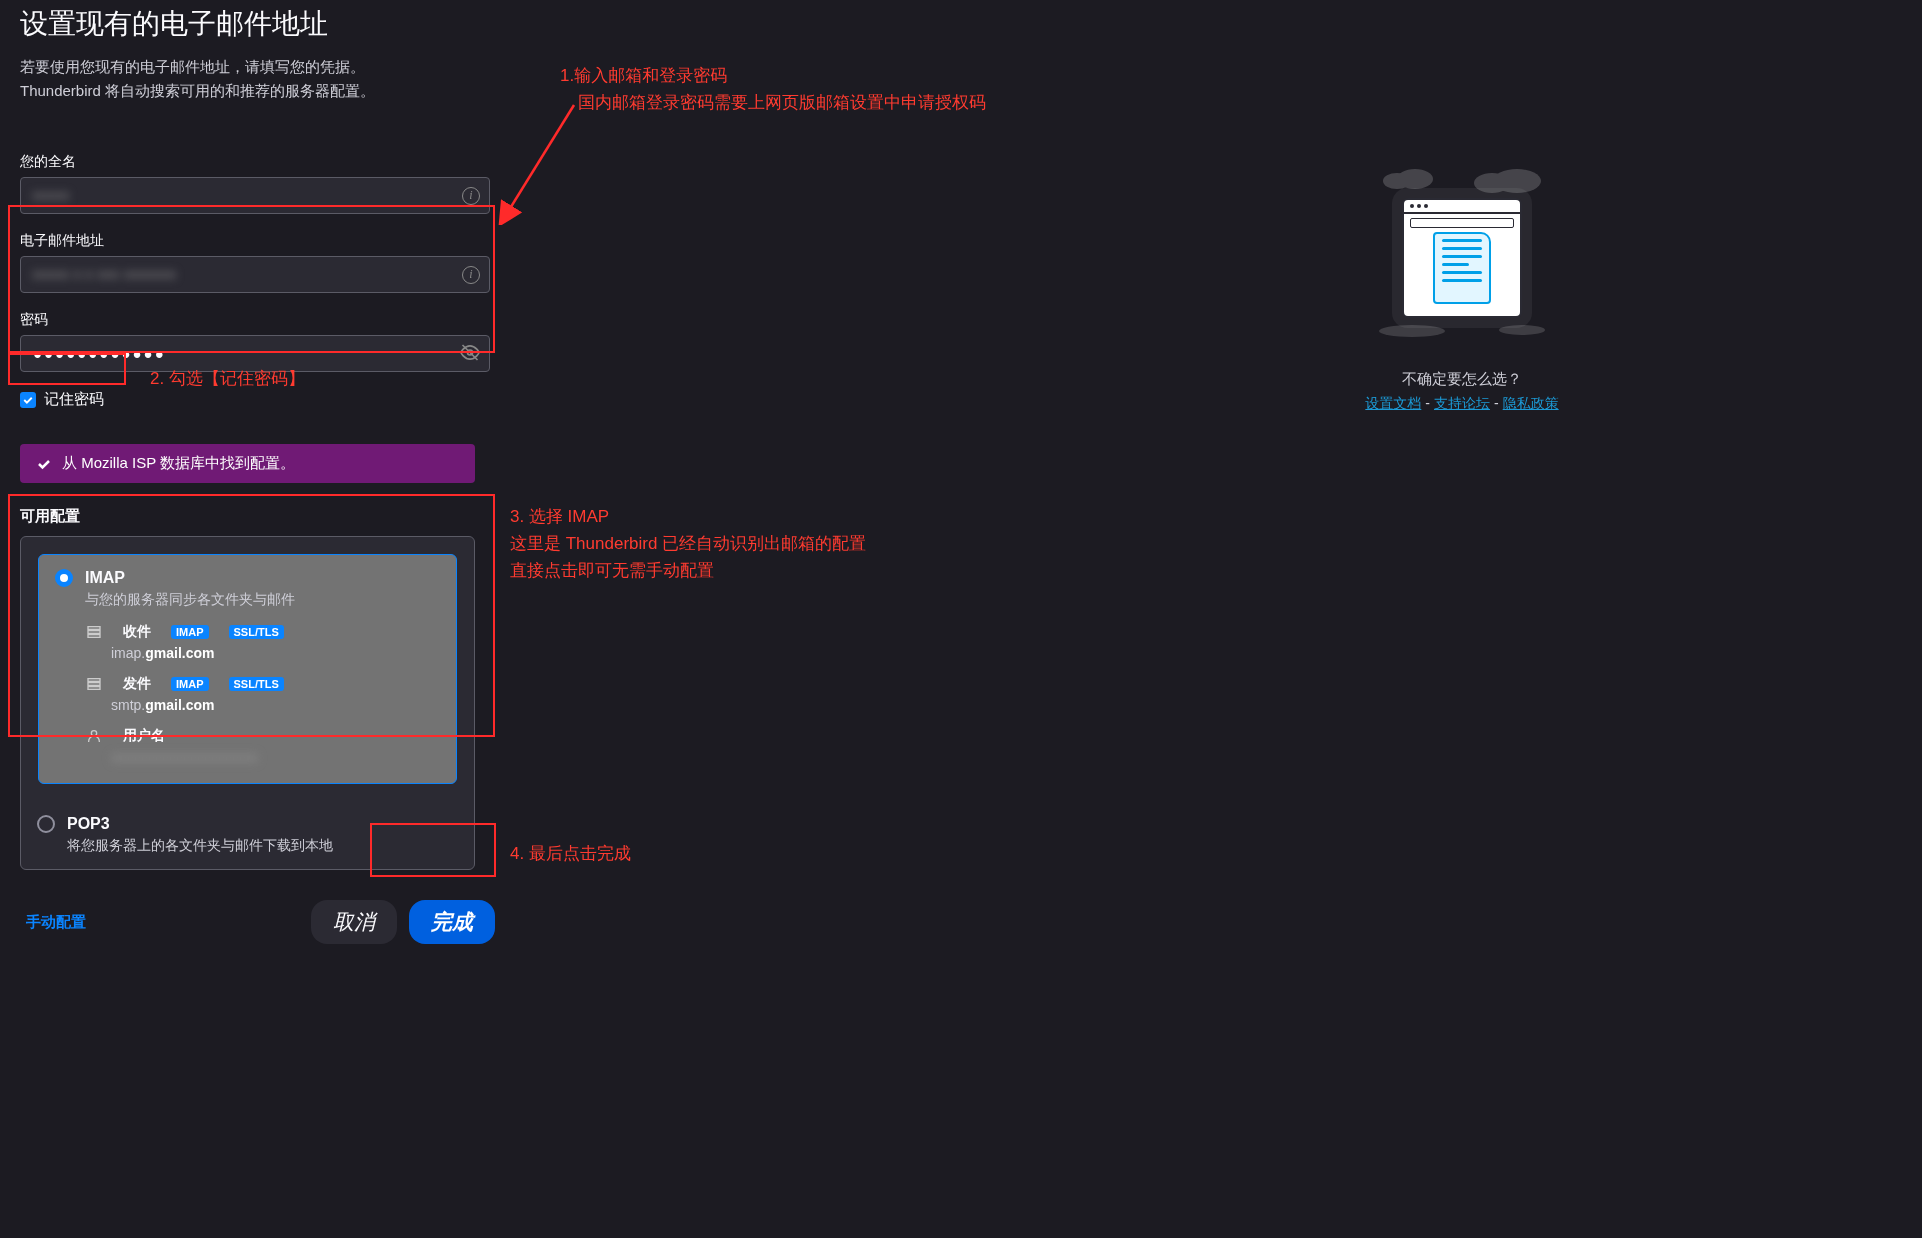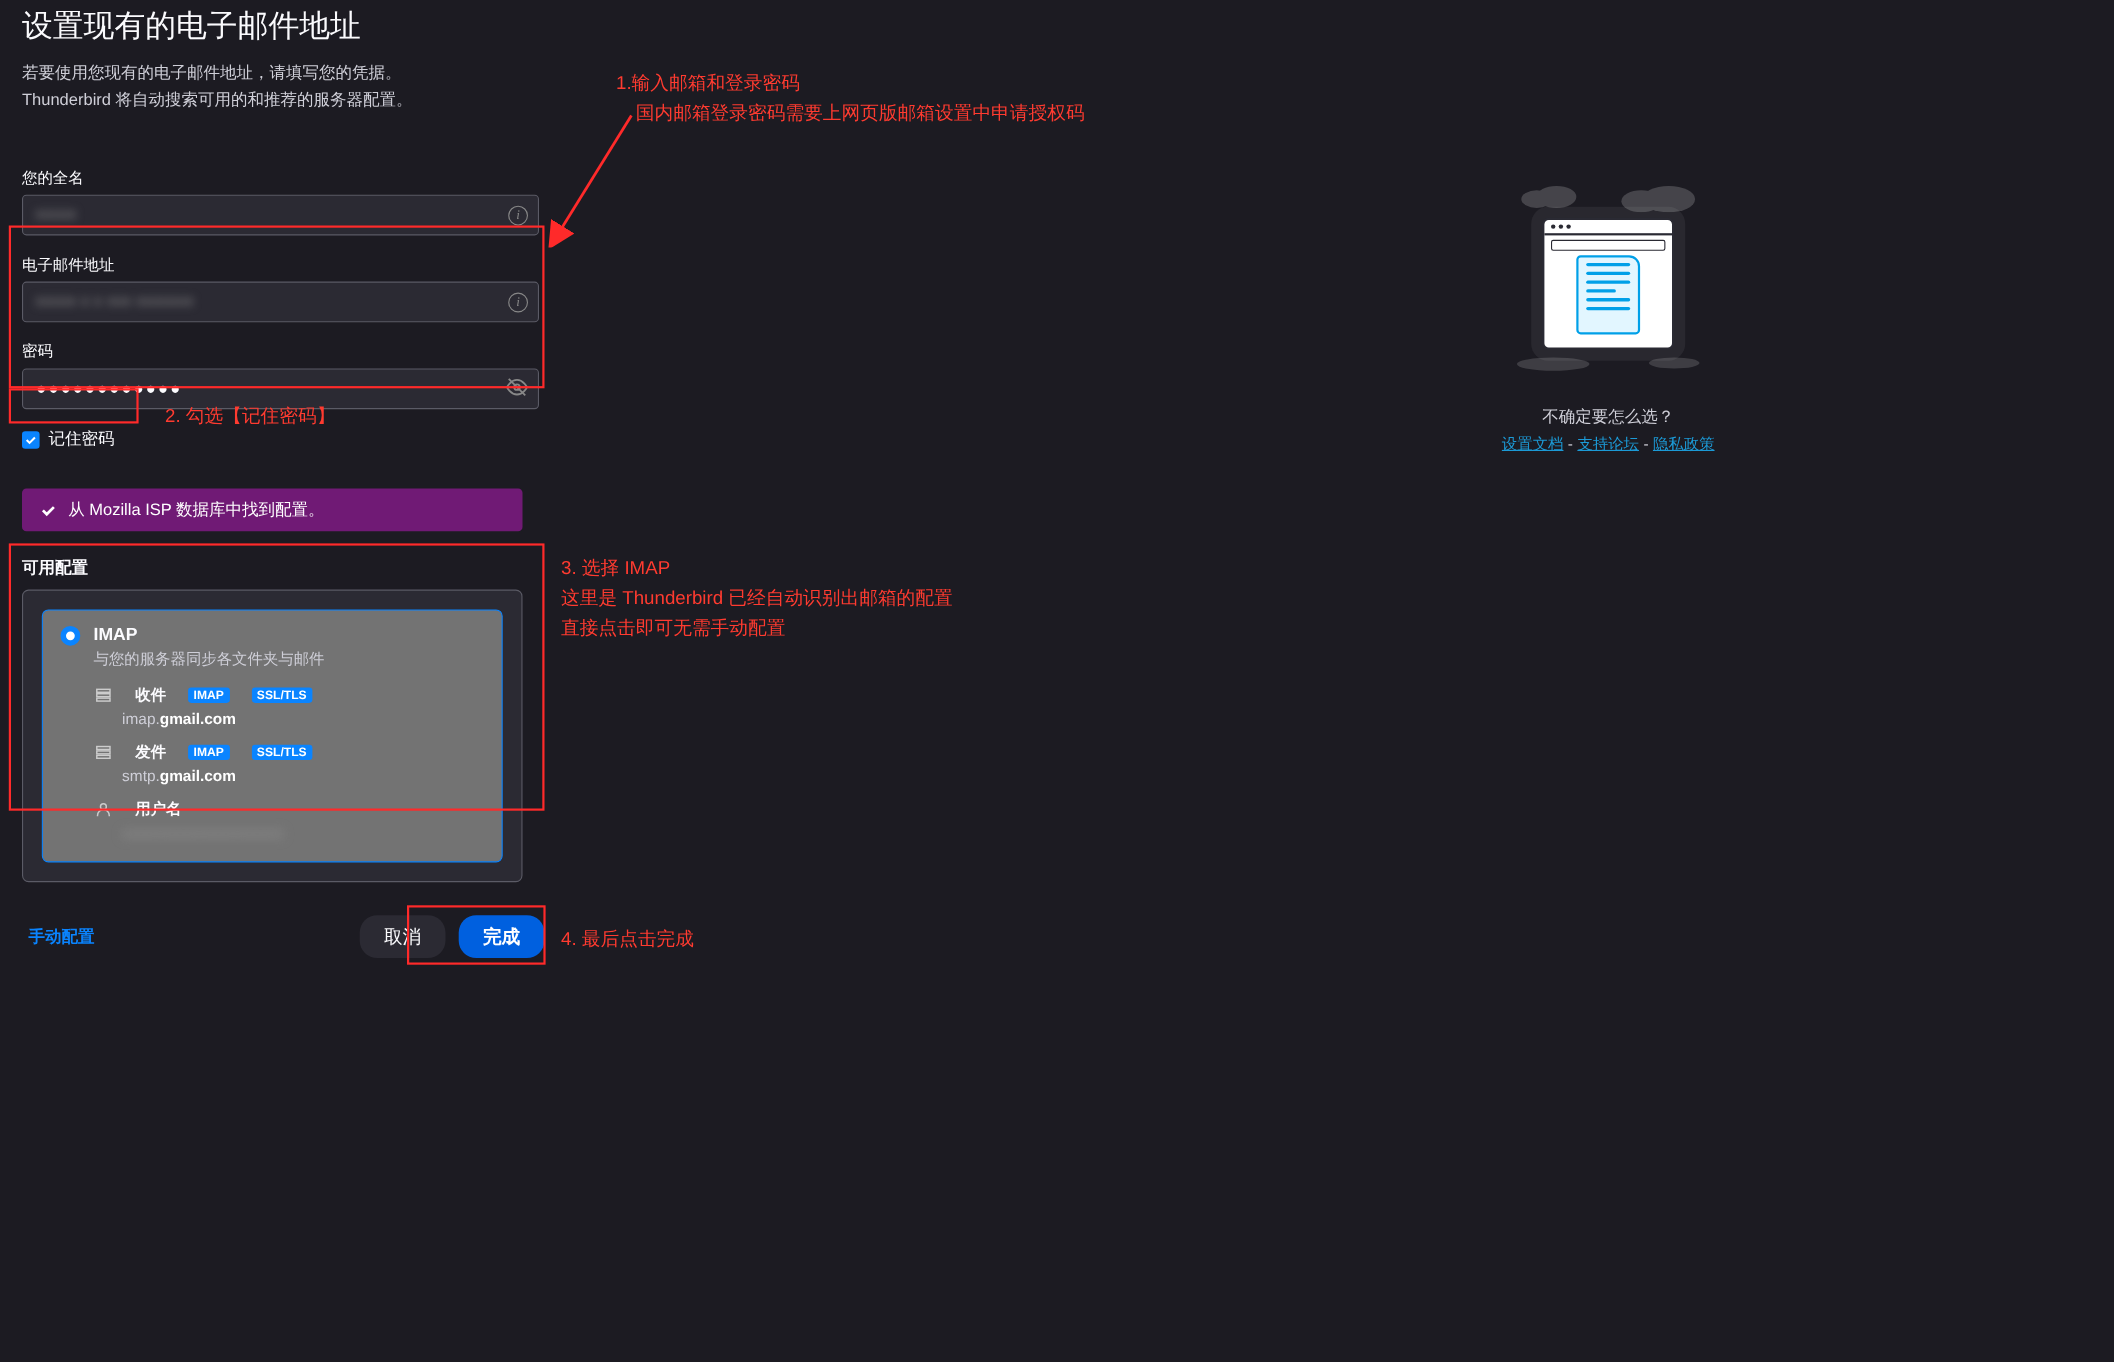--- a/index.html
+++ b/index.html
@@ -66,21 +66,21 @@
     .radio-desc { margin-left: 30px; font-size: 14px; color: #cfcfd8; margin-top: 4px; }
     .detail-row { margin-left: 30px; margin-top: 14px; display: flex; align-items: center; gap: 20px; }
     .detail-icon { width: 18px; display: flex; justify-content: center; color: #ccc; }
     .detail-label { font-size: 14px; font-weight: 600; }
     .tag { background: #0a84ff; color: #fff; font-size: 11px; font-weight: 700; padding: 1px 5px; border-radius: 3px; }
     .detail-val { margin-left: 56px; margin-top: 4px; font-size: 14px; color: #cfcfd8; }
     .detail-val b { color: #fff; }
     .detail-val.blurred { filter: blur(5px); color: #999; }
     .actions { width: 475px; display: flex; justify-content: flex-end; gap: 12px; margin-top: 30px; align-items: center; }
     .link-btn { color: #0a84ff; font-size: 15px; margin-right: auto; margin-left: 6px; cursor: pointer; font-weight: 600; }
-    .btn { padding: 8px 22px; border-radius: 16px; font-size: 17px; cursor: pointer; border: none; }
+    .btn { padding: 8px 22px; border-radius: 16px; font-size: 21px; cursor: pointer; border: none; font-style: italic; }
     .btn-cancel { background: #2b2a33; color: #fbfbfe; }
     .btn-done { background: #0060df; color: #fff; font-weight: 600; }
     .side-panel { position: absolute; right: 320px; top: 165px; width: 280px; text-align: center; }
     .cloud-row { display: flex; justify-content: center; gap: 30px; opacity: 0.18; margin-bottom: -5px; }
     .browser-mock {
       width: 120px; height: 120px; margin: 10px auto 0; background: #fff;
       border: 2px solid #2a2a33; border-radius: 6px; position: relative;
       box-shadow: 0 0 0 10px rgba(255,255,255,0.06);
     }
     .browser-top { height: 14px; border-bottom: 2px solid #2a2a33; display: flex; align-items: center; padding-left: 6px; gap: 3px; }
@@ -192,20 +192,27 @@
             <svg width="16" height="16" viewBox="0 0 24 24" fill="none" stroke="currentColor" stroke-width="2">
                 <circle cx="12" cy="8" r="4"></circle>
                 <path d="M4 21v-1a8 8 0 0 1 16 0v1"></path>
               </svg>
           </span>
           <span class="detail-label">用户名</span>
         </div>
         <div class="detail-val blurred">xxxxxxxxxxxxxxxxxxxxx</div>
       </div>
 
+      <div class="config-option">
+        <div class="radio-row">
+          <div class="radio"></div>
+          <span class="radio-label">POP3</span>
+        </div>
+        <div class="radio-desc">将您服务器上的各文件夹与邮件下载到本地</div>
+      </div>
     </div>
 
     <div class="actions">
       <span class="link-btn">手动配置</span>
       <button class="btn btn-cancel">取消</button>
       <button class="btn btn-done">完成</button>
     </div>
   </div>
 </div>
 

